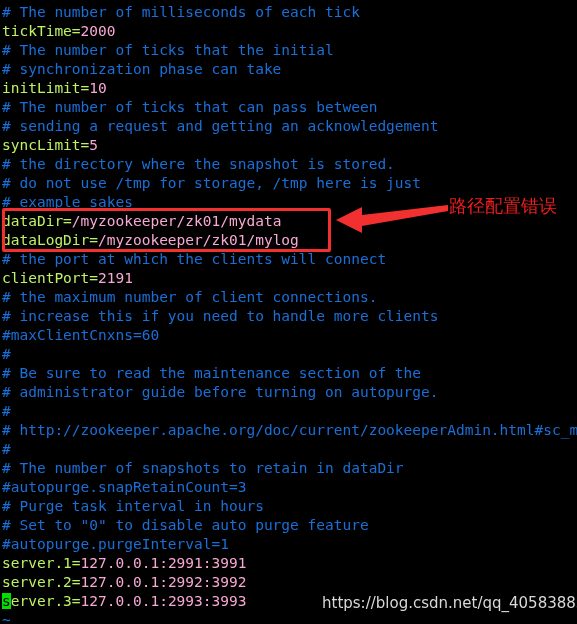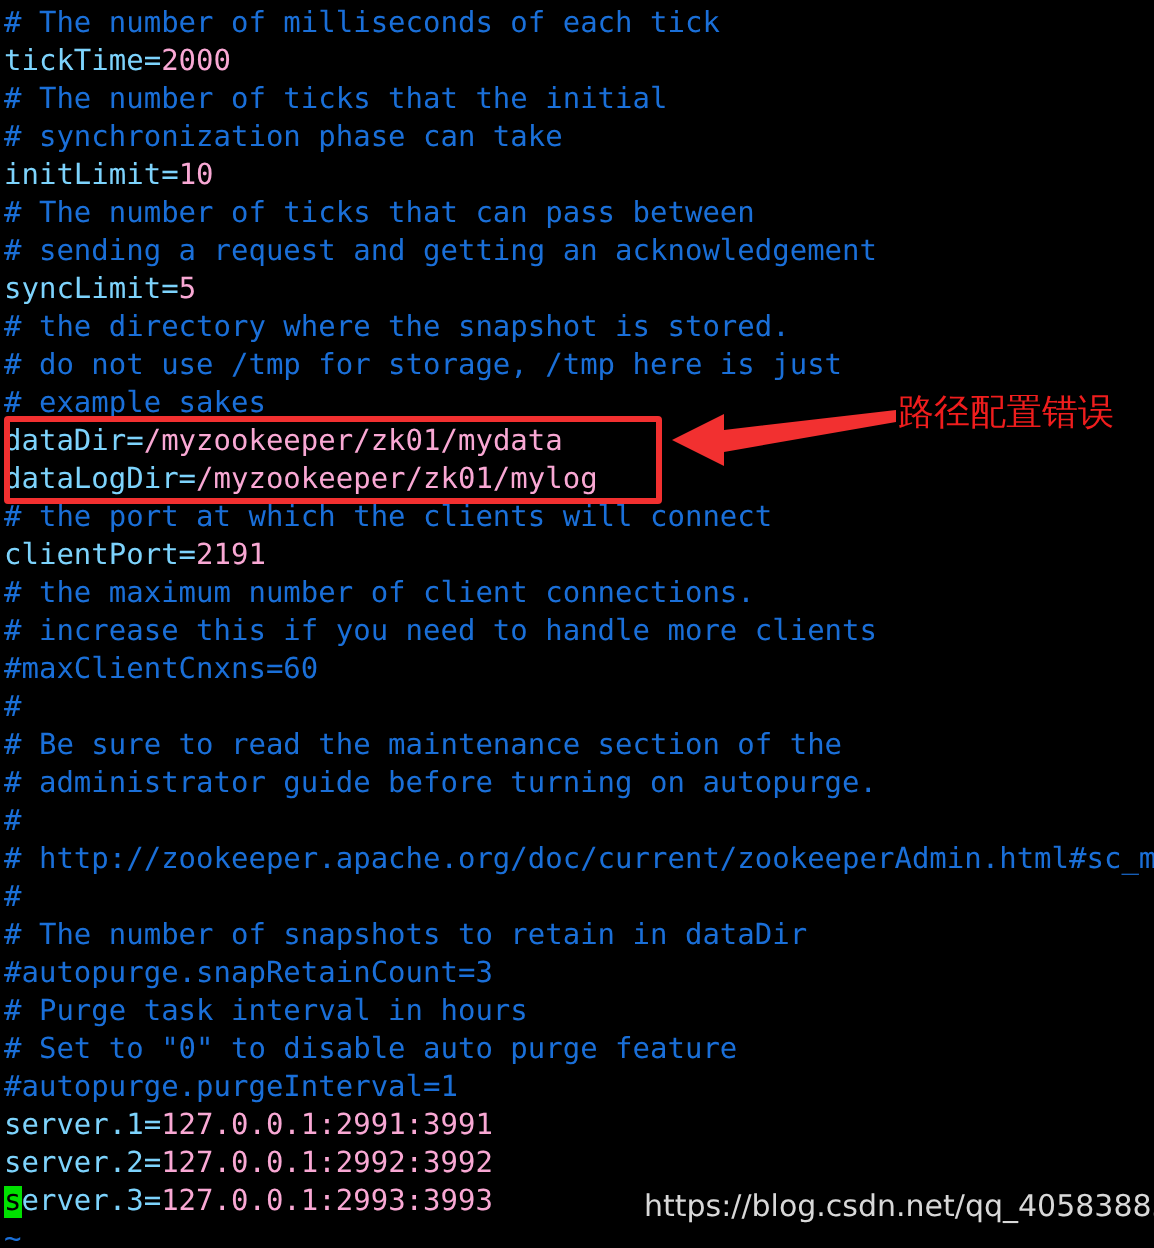--- a/index.html
+++ b/index.html
@@ -28,21 +28,21 @@
     line-height: 19px;
     letter-spacing: 0px;
     white-space: pre;
   }
   .line {
     height: 19px;
     white-space: pre;
     overflow: visible;
   }
   .cmt  { color: #1a6fd8; }
-  .key  { color: #7dd3fc; }
+  .key  { color: #bef264; }
   .val  { color: #f9a8d4; }
   .tilde { color: #1a6fd8; }
   .cursor {
     background: #00e000;
     color: #000000;
   }
 
   
   #annotations {
     position: absolute;

